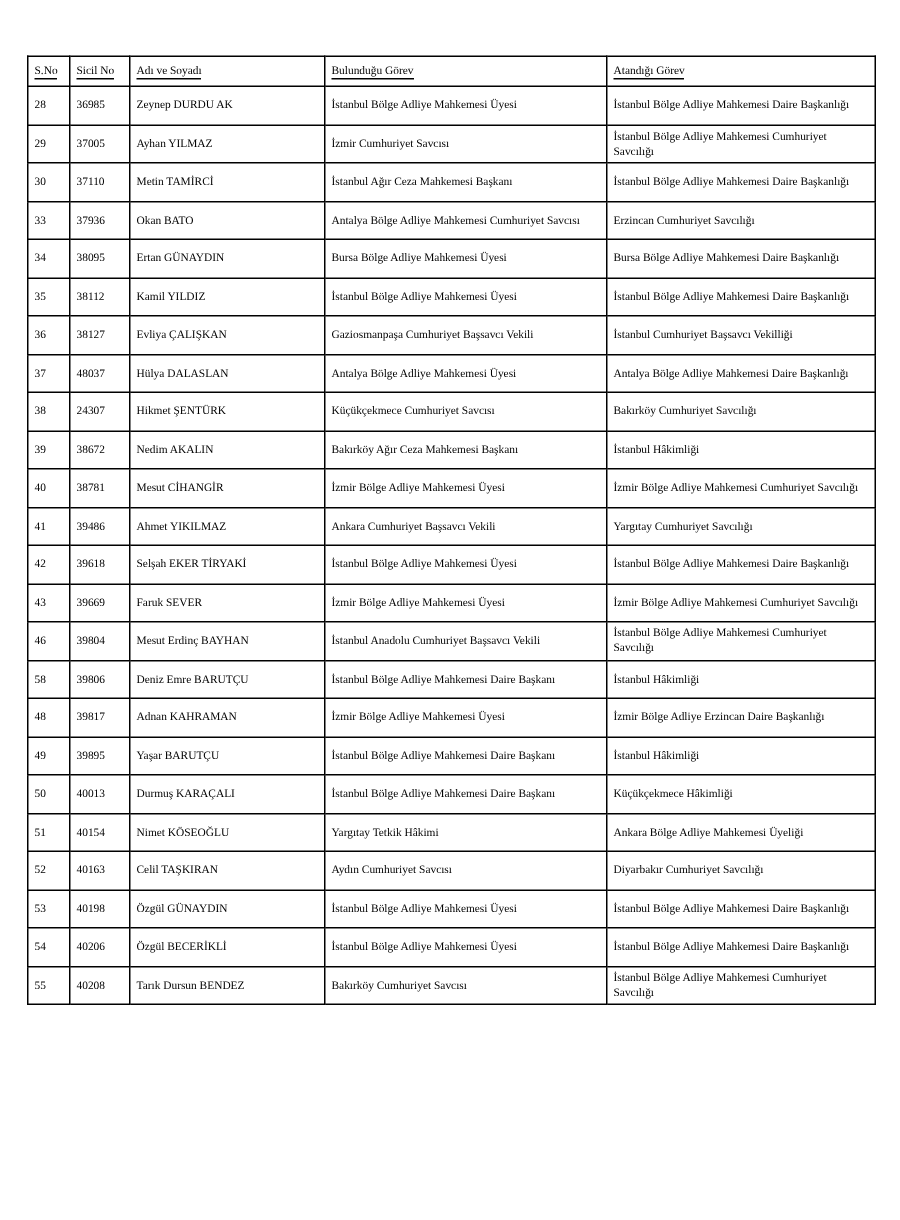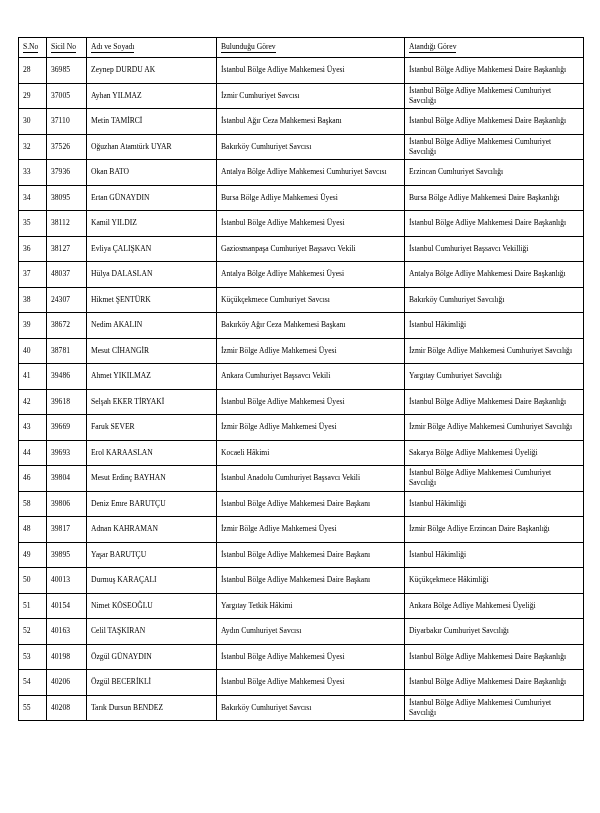--- a/index.html
+++ b/index.html
@@ -131,27 +131,20 @@
           <td class="atandigi">İstanbul Bölge Adliye Mahkemesi Cumhuriyet Savcılığı</td>
         </tr>
         <tr>
           <td class="sno">30</td>
           <td class="sicil">37110</td>
           <td class="ad">Metin TAMİRCİ</td>
           <td class="bulundugu">İstanbul Ağır Ceza Mahkemesi Başkanı</td>
           <td class="atandigi">İstanbul Bölge Adliye Mahkemesi Daire Başkanlığı</td>
         </tr>
         <tr>
-          <td class="sno">32</td>
-          <td class="sicil">37526</td>
-          <td class="ad">Oğuzhan Atamtürk UYAR</td>
-          <td class="bulundugu">Bakırköy Cumhuriyet Savcısı</td>
-          <td class="atandigi">İstanbul Bölge Adliye Mahkemesi Cumhuriyet Savcılığı</td>
-        </tr>
-        <tr>
           <td class="sno">33</td>
           <td class="sicil">37936</td>
           <td class="ad">Okan BATO</td>
           <td class="bulundugu">Antalya Bölge Adliye Mahkemesi Cumhuriyet Savcısı</td>
           <td class="atandigi">Erzincan Cumhuriyet Savcılığı</td>
         </tr>
         <tr>
           <td class="sno">34</td>
           <td class="sicil">38095</td>
           <td class="ad">Ertan GÜNAYDIN</td>
@@ -215,27 +208,20 @@
           <td class="atandigi">İstanbul Bölge Adliye Mahkemesi Daire Başkanlığı</td>
         </tr>
         <tr>
           <td class="sno">43</td>
           <td class="sicil">39669</td>
           <td class="ad">Faruk SEVER</td>
           <td class="bulundugu">İzmir Bölge Adliye Mahkemesi Üyesi</td>
           <td class="atandigi">İzmir Bölge Adliye Mahkemesi Cumhuriyet Savcılığı</td>
         </tr>
         <tr>
-          <td class="sno">44</td>
-          <td class="sicil">39693</td>
-          <td class="ad">Erol KARAASLAN</td>
-          <td class="bulundugu">Kocaeli Hâkimi</td>
-          <td class="atandigi">Sakarya Bölge Adliye Mahkemesi Üyeliği</td>
-        </tr>
-        <tr>
           <td class="sno">46</td>
           <td class="sicil">39804</td>
           <td class="ad">Mesut Erdinç BAYHAN</td>
           <td class="bulundugu">İstanbul Anadolu Cumhuriyet Başsavcı Vekili</td>
           <td class="atandigi">İstanbul Bölge Adliye Mahkemesi Cumhuriyet Savcılığı</td>
         </tr>
         <tr>
           <td class="sno">58</td>
           <td class="sicil">39806</td>
           <td class="ad">Deniz Emre BARUTÇU</td>

